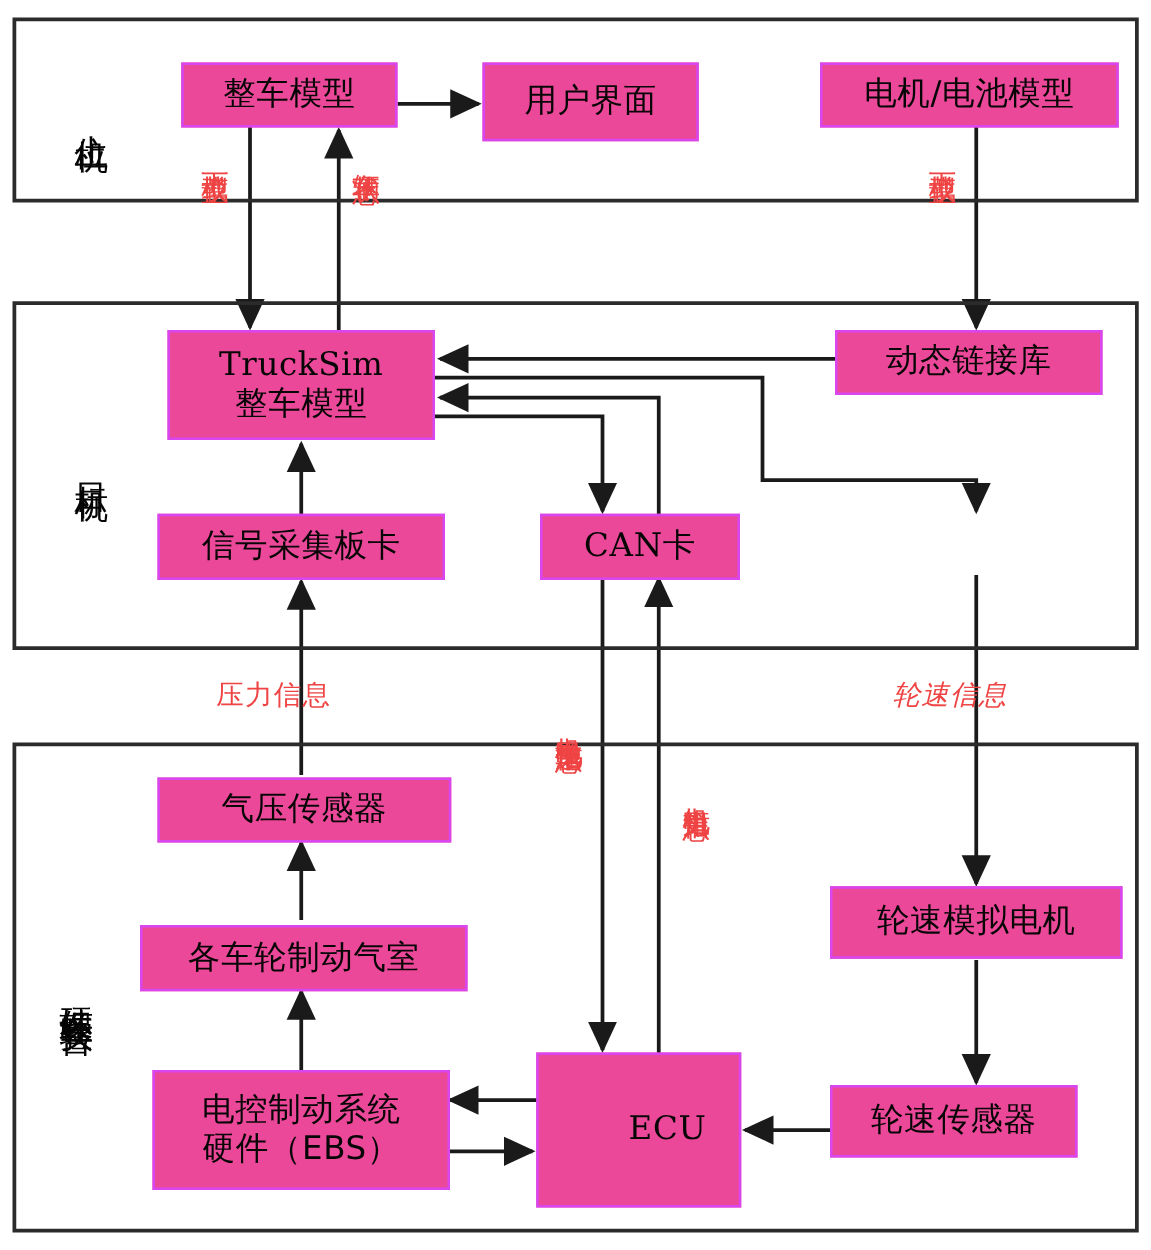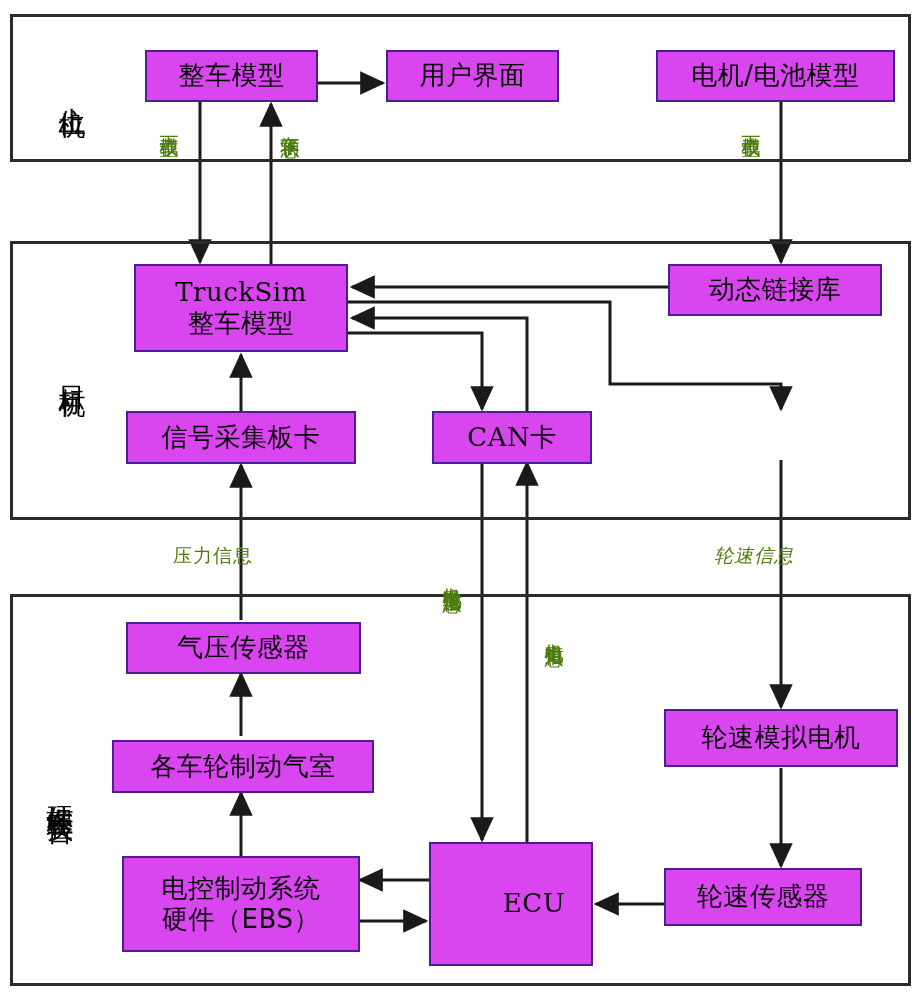--- a/index.html
+++ b/index.html
@@ -41,43 +41,43 @@
     line-height: 1.02;
     letter-spacing: 2px;
     color: #050505;
     font-weight: 500;
     text-align: center;
     white-space: nowrap;
   }
   
   .node {
     position: absolute;
-    border: 2px solid #4c1d95;
-    background: #d946ef;
+    border: 2px solid #d946ef;
+    background: #ec4899;
     box-sizing: border-box;
     display: flex;
     align-items: center;
     justify-content: center;
     text-align: center;
     color: #060606;
     font-size: 26px;
     line-height: 1.12;
     letter-spacing: 0.5px;
     z-index: 3;
     padding: 0 2px;
   }
   .node.two-line { line-height: 1.18; }
   .node .ln { display: block; }
   .node.latin { font-family: "DejaVu Serif", "Liberation Serif", serif; }
 
   
   .elabel {
     position: absolute;
-    font-size: 19px;
-    color: #4d7c0f;
+    font-size: 22px;
+    color: #ef4444;
     line-height: 1.0;
     letter-spacing: 1px;
     white-space: nowrap;
     z-index: 4;
     background: transparent;
   }
   .elabel.vert {
     writing-mode: vertical-rl;
     text-orientation: upright;
     line-height: 1.0;
@@ -144,21 +144,21 @@
   <div class="panel" style="left:10px; top:241px; width:901px; height:279px;"></div>
   <div class="panel-title" style="left:52px; top:303px; width:34px; height:130px;">目标机</div>
 
   <div class="panel" style="left:10px; top:594px; width:901px; height:392px;"></div>
   <div class="panel-title" style="left:40px; top:626px; width:34px; height:330px;">硬件在环实验台</div>
 
   <div class="node" style="left:145px; top:50px; width:173px; height:52px;">
     <span class="ln">整车模型</span>
   </div>
 
-  <div class="node" style="left:386px; top:50px; width:173px; height:52px;">
+  <div class="node" style="left:386px; top:50px; width:173px; height:63px;">
     <span class="ln">用户界面</span>
   </div>
 
   <div class="node" style="left:656px; top:50px; width:239px; height:52px;text-align:center;">
     <span class="ln">电机/电池模型</span>
   </div>
 
   <div class="node two-line latin" style="left:134px; top:264px; width:214px; height:88px; flex-direction:column;">
     <span class="ln">TruckSim</span>
     <span class="ln" style="font-family:'DejaVu Sans','Liberation Sans',sans-serif;">整车模型</span>

